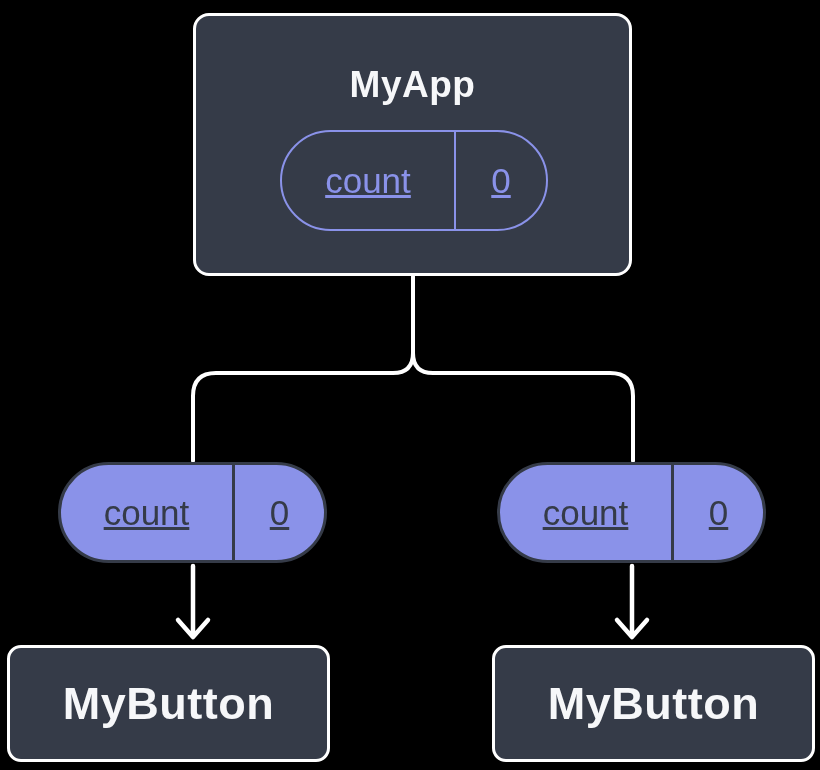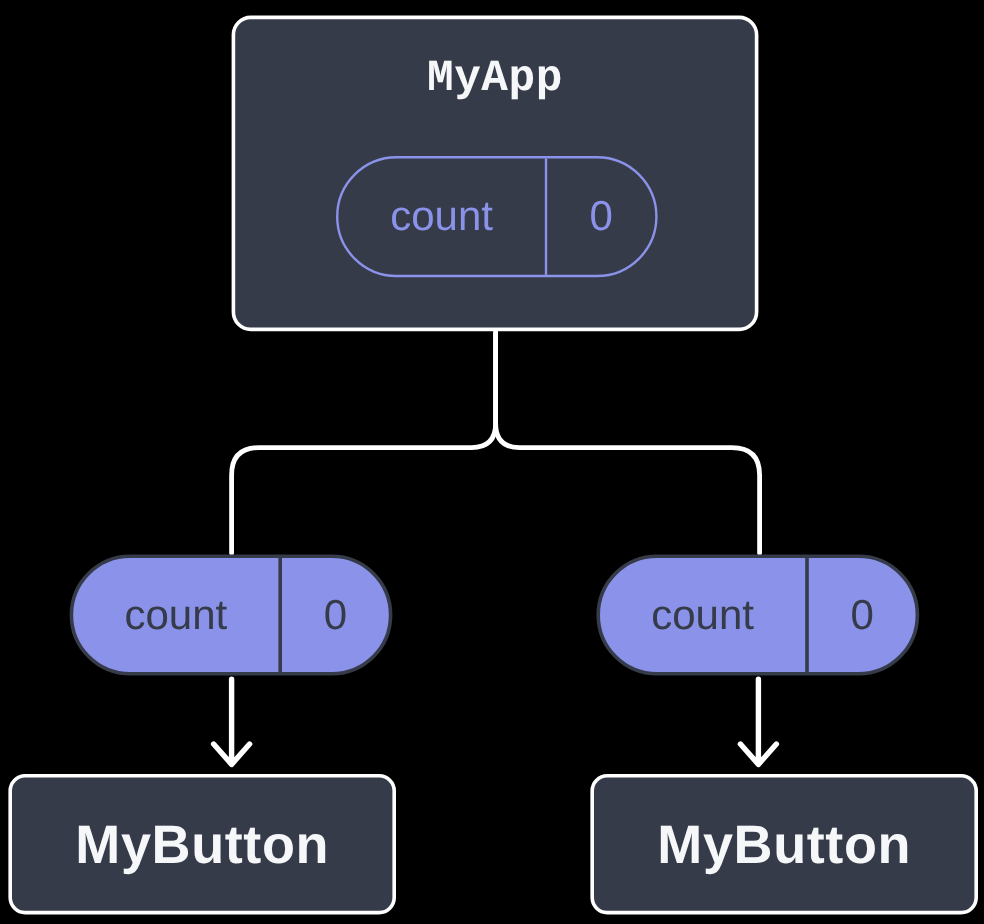--- a/index.html
+++ b/index.html
@@ -40,31 +40,31 @@
     left: 0;
     right: 0;
     text-align: center;
     color: #F6F7F9;
     font-size: 37px;
     font-weight: 600;
     line-height: 1;
     letter-spacing: 0.5px;
   }
   #myapp-title {
-    top: 32px;
-    font-family: Liberation Mono, monospace;
+    top: 50px;
   }
   .pill {
     position: absolute;
     box-sizing: border-box;
     border-radius: 999px;
     display: flex;
     align-items: stretch;
     font-size: 35px;
     z-index: 1;
+    text-decoration: underline;
   }
   .pill-name, .pill-value {
     display: flex;
     align-items: center;
     justify-content: center;
     box-sizing: border-box;
   }
   .pill-name { width: 174px; }
   .pill-value { flex: 1; }
   

